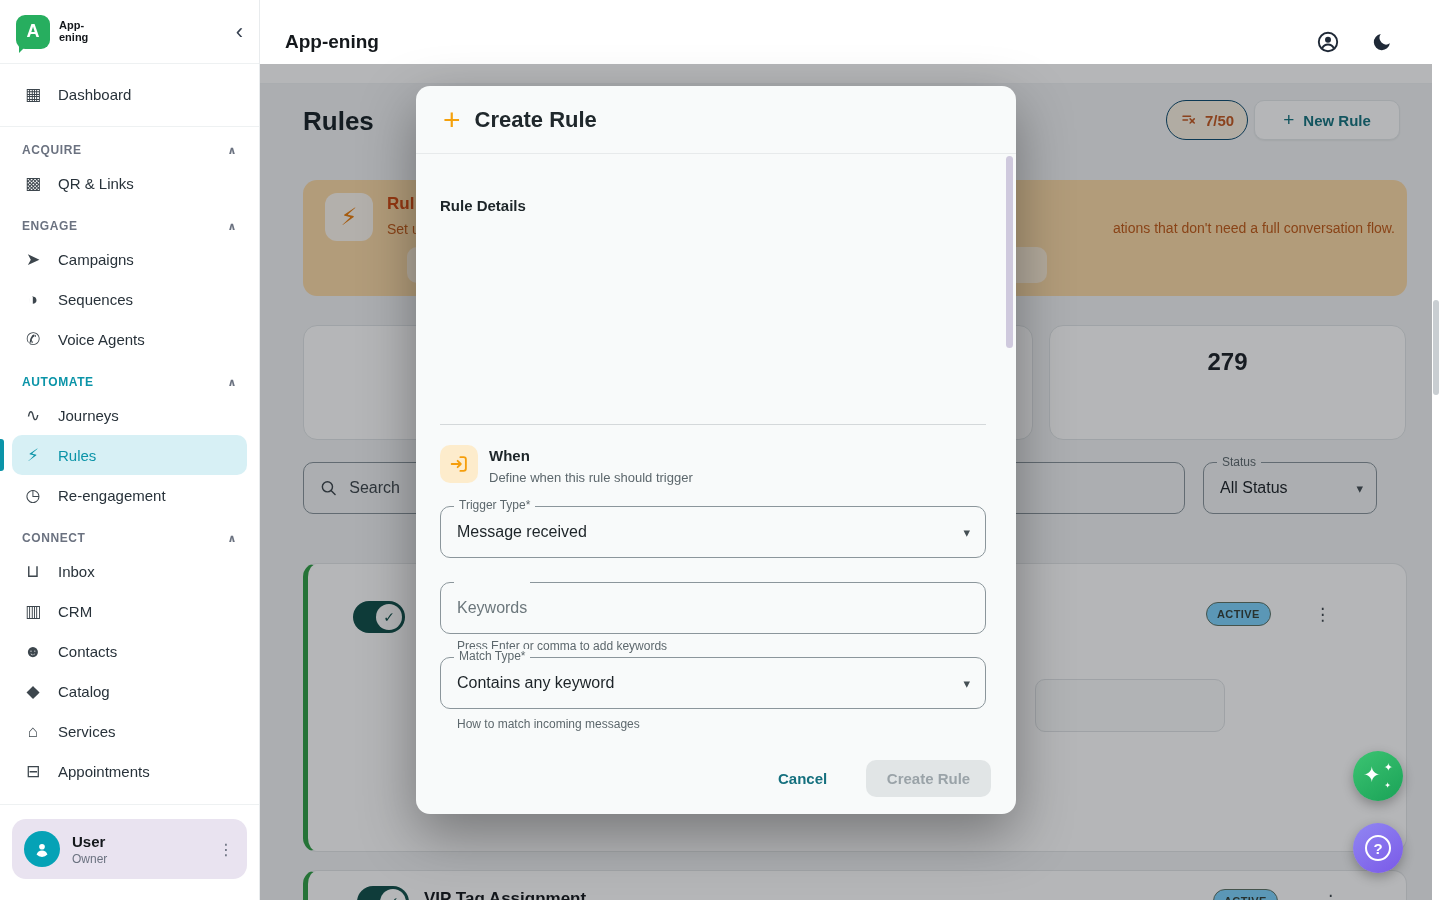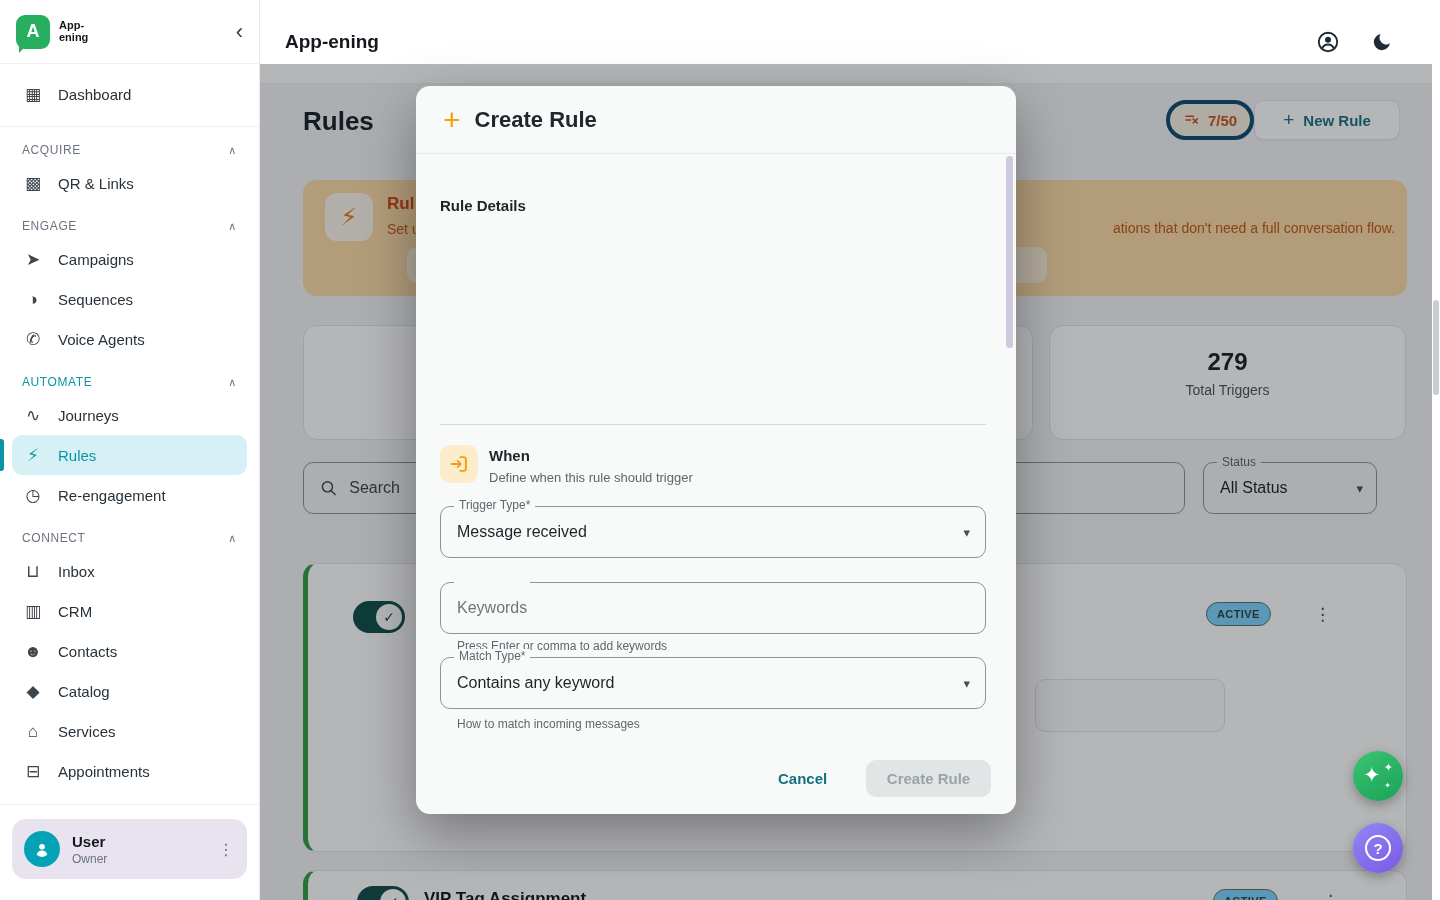--- a/index.html
+++ b/index.html
@@ -20,21 +20,21 @@
   .side-nav { position:absolute; top:64px; left:0; right:0; bottom:96px; padding:10px 12px 0; overflow:hidden; }
   .nav-item { position:relative; height:40px; display:flex; align-items:center; gap:14px;
               padding:0 10px; border-radius:10px; font-size:15px; color:#28323a; }
   .nav-glyph { width:22px; text-align:center; font-size:17px; color:#3d464d; line-height:1; }
   .nav-item.active { background:#d7f0f5; color:#0b94a8; font-weight:500; }
   .nav-item.active .nav-glyph { color:#0b94a8; }
   .nav-item.active::before { content:""; position:absolute; left:-12px; top:4px; width:4px; height:32px;
               background:#0b94a8; border-radius:0 3px 3px 0; }
   .nav-divider { border:none; border-top:1px solid #eef1f2; margin:12px -12px 4px; }
   .nav-header { display:flex; align-items:center; justify-content:space-between;
-              margin:16px 10px 6px; font-size:12px; font-weight:400; letter-spacing:.6px; color:#6b7280; }
+              margin:16px 10px 6px; font-size:12px; font-weight:700; letter-spacing:.6px; color:#6b7280; }
   .nav-header.teal { color:#0b94a8; }
   .nav-chevron { font-size:11px; color:#6b7280; }
   .side-user-area { position:absolute; left:0; right:0; bottom:0; height:96px; background:#fff;
               border-top:1px solid #eef1f2; }
   .user-card { position:absolute; left:12px; right:12px; top:14px; height:60px; background:#e9e3f0;
               border-radius:14px; display:flex; align-items:center; padding:0 12px; }
   .avatar { width:36px; height:36px; border-radius:50%; background:#05a2b6; display:flex;
               align-items:center; justify-content:center; flex:0 0 36px; }
   .user-meta { margin-left:12px; }
   .user-name { font-size:15px; font-weight:700; color:#14181c; }
@@ -45,21 +45,21 @@
   .topbar { position:absolute; left:260px; top:0; width:1180px; height:84px; background:#ffffff;
             display:flex; align-items:center; padding:0 46px 0 25px; z-index:10; border-bottom:1px solid #f0f2f3; }
   .topbar-title { font-size:19px; font-weight:700; color:#14181c; }
   .topbar-icons { margin-left:auto; display:flex; align-items:center; gap:30px; }
   .icon-btn { width:24px; height:24px; display:flex; align-items:center; justify-content:center; cursor:pointer; }
 
   
   .main { position:absolute; left:260px; top:64px; width:1180px; height:836px; overflow:hidden; z-index:1; }
   .page-title { position:absolute; left:43px; top:42px; font-size:26px; font-weight:700; color:#172126; }
   .quota-badge { position:absolute; left:906px; top:36px; height:40px; padding:0 13px; display:flex;
-            align-items:center; gap:7px; border:4px solid #0c4a6e; border-radius:20px; background:#f9f1e1;
+            align-items:center; gap:7px; border:1px solid #0c4a6e; border-radius:20px; background:#f9f1e1;
             color:#c2571f; font-weight:700; font-size:15px; }
   .btn-new-rule { position:absolute; left:994px; top:36px; width:146px; height:40px; background:#ffffff;
             border:1px solid #e4e8ea; border-radius:10px; display:flex; align-items:center; justify-content:center;
             gap:9px; color:#15737f; font-weight:600; font-size:15px; box-shadow:0 1px 2px rgba(0,0,0,.06); }
   .btn-new-rule .plus { font-size:19px; font-weight:500; }
 
   .banner { position:absolute; left:43px; top:116px; width:1104px; height:116px; background:#fbd9a6; border-radius:14px; }
   .banner-icon { position:absolute; left:22px; top:13px; width:48px; height:48px; background:#fdf7ee;
             border-radius:12px; display:flex; align-items:center; justify-content:center;
             color:#e87d0d; font-size:24px; }
@@ -321,21 +321,20 @@
       <div class="banner-bulbrow">
         <span class="bulb"></span>
       </div>
     </section>
 
     <div class="stats-row">
       <div class="stat-card"></div>
       <div class="stat-card"></div>
       <div class="stat-card">
         <div class="stat-value">279</div>
-        <div class="stat-label">Total Triggers</div>
       </div>
     </div>
 
     <div class="outlined search-box">
       <svg width="20" height="20" viewBox="0 0 24 24" fill="none">
         <circle cx="10.5" cy="10.5" r="6.3" stroke="#3c454b" stroke-width="1.8"></circle>
         <path d="M15.3 15.3L20 20" stroke="#3c454b" stroke-width="1.8" stroke-linecap="round"></path>
       </svg>
       <input type="text" placeholder="Search" style="">
     </div>

